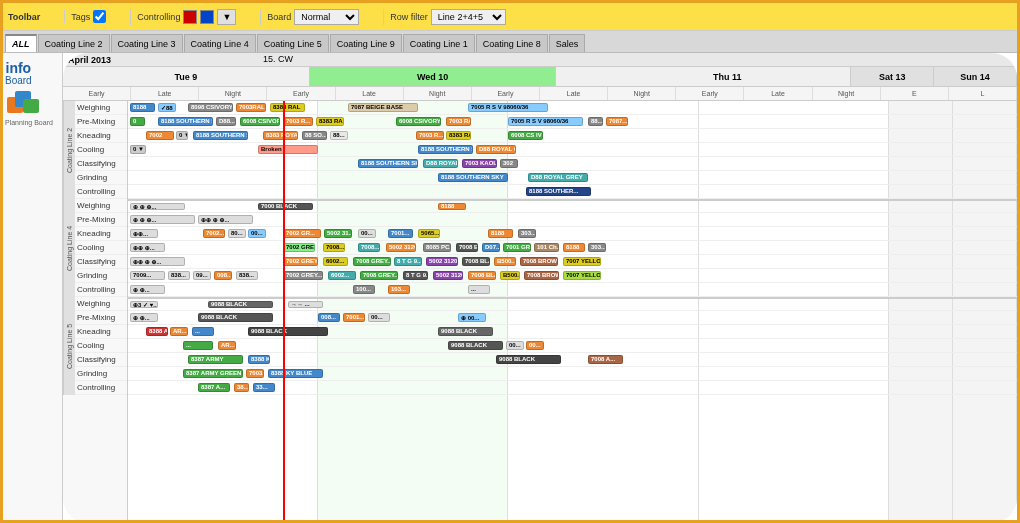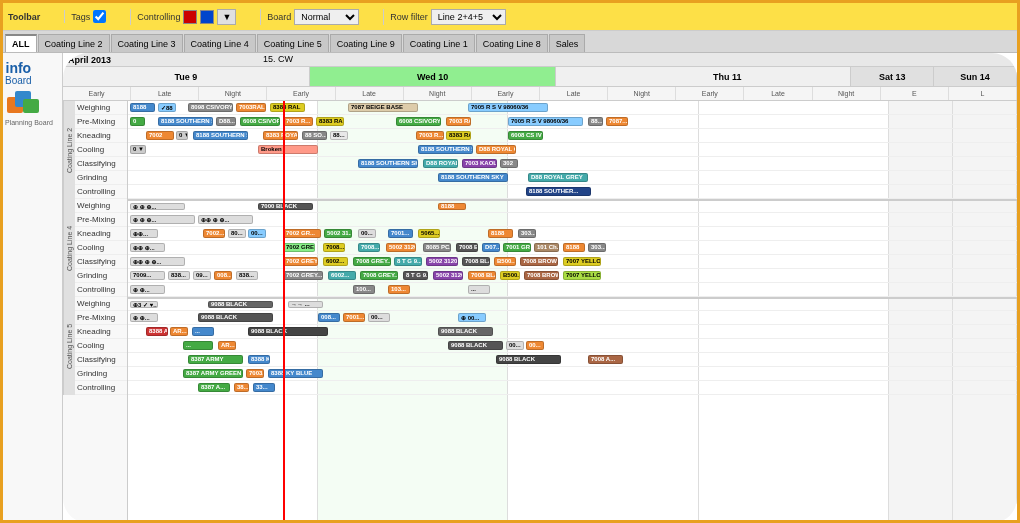--- a/index.html
+++ b/index.html
@@ -74,21 +74,21 @@
       cursor: pointer;
       height: 18px;
       display: flex;
       align-items: center;
     }
     .tab.active {
       background: #fff;
       border-top: 2px solid #888;
       font-weight: bold;
     }
-    .tab-all { background: #e8e8e8; font-weight: bold; }
+    .tab-all { background: #e8e8e8; font-weight: bold; font-style: italic; }
 
     
     #main {
       display: flex;
       height: calc(523px - 28px - 22px - 3px);
     }
 
     
     #info-panel {
       width: 60px;

